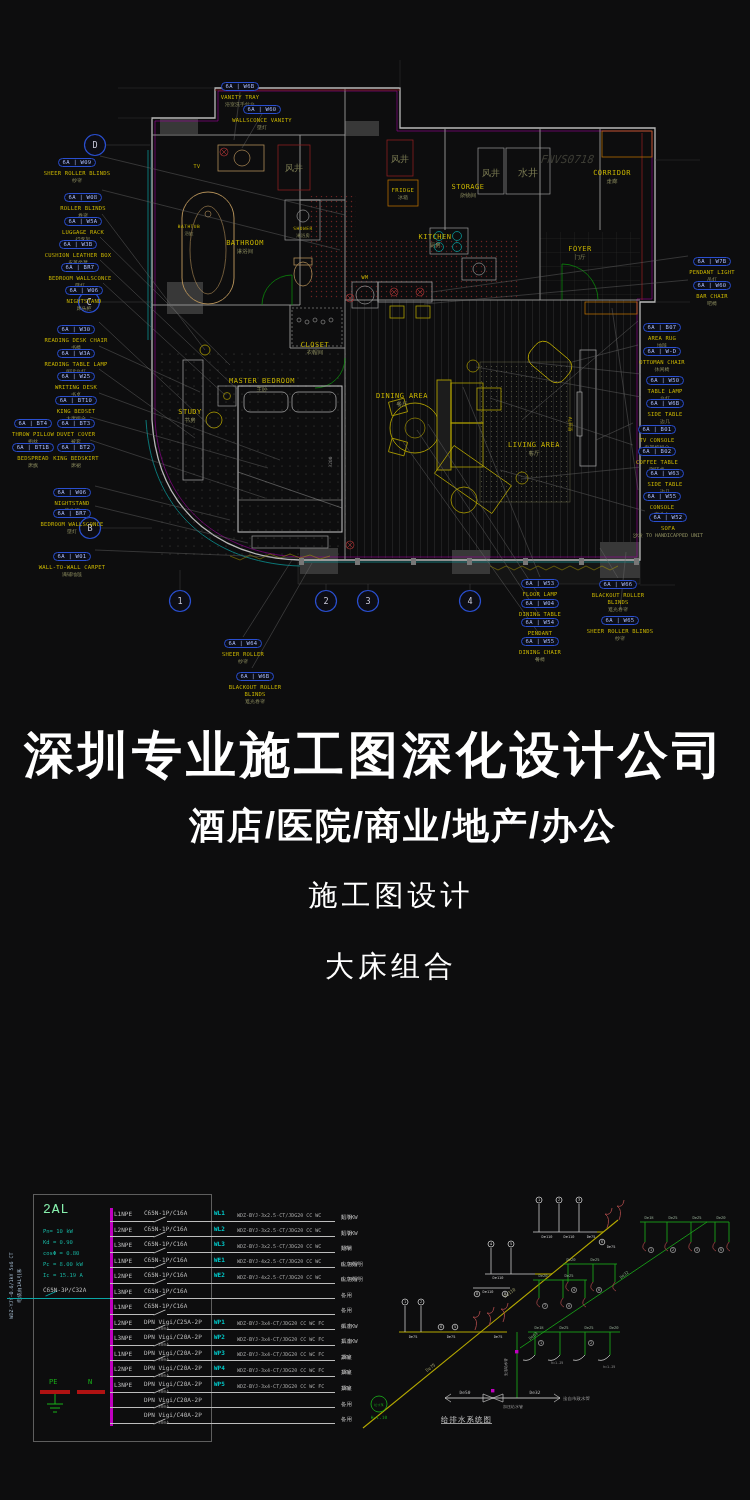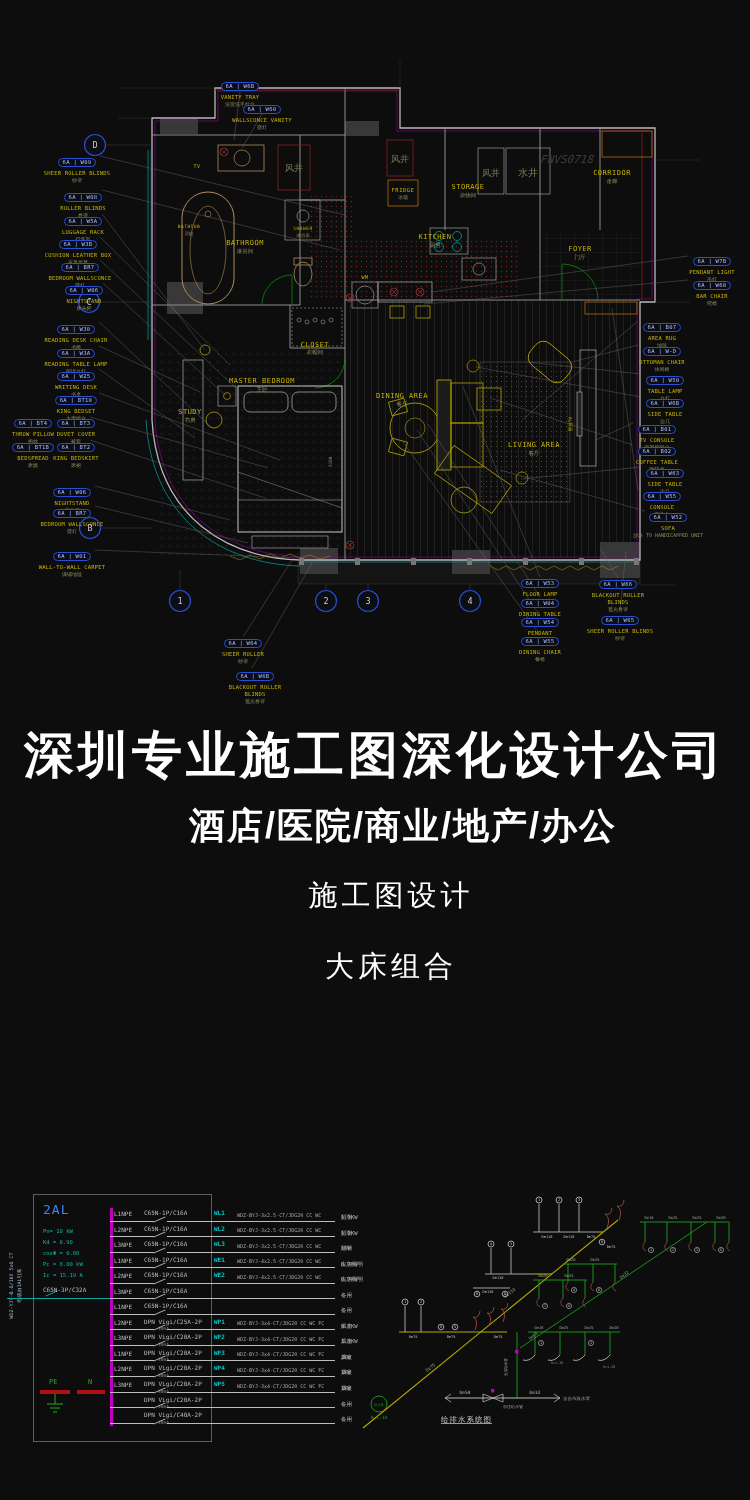--- a/index.html
+++ b/index.html
@@ -17,21 +17,21 @@
   
   .mid{position:absolute;left:0;width:750px;text-align:center;color:#fff;}
   #m-title{top:722px;font-size:50px;font-weight:900;letter-spacing:4px;}
   #m-sub{top:802px;font-size:36px;font-weight:900;letter-spacing:2px;margin-left:28px;}
   #m-services{top:876px;font-size:29px;letter-spacing:4px;font-weight:500;padding-left:16px;}
   #m-services div{margin-bottom:31px;}
   
   #panel{position:absolute;left:15px;top:1192px;width:400px;height:260px;
          font-family:"DejaVu Sans Mono",monospace;}
   #panel .box{position:absolute;left:18px;top:2px;width:177px;height:246px;border:1px solid #5e5e5e;}
-  #panel .pname{position:absolute;left:28px;top:10px;font-size:13px;color:#3b82f6;letter-spacing:1px;}
+  #panel .pname{position:absolute;left:28px;top:10px;font-size:13px;color:#86efac;letter-spacing:1px;font-family:Liberation Mono, monospace;}
   #panel .params{position:absolute;left:28px;top:34px;font-size:5.5px;color:#17b3a0;line-height:2.0;}
   #panel .bus{position:absolute;left:95px;top:16px;width:2.5px;height:218px;background:#c000c0;}
   #panel .incoming{position:absolute;left:-8px;top:106px;width:103px;height:1px;background:#0aa6a6;}
   #panel .inctick{position:absolute;left:30px;top:101px;width:13px;height:1px;background:#0aa6a6;transform:rotate(-24deg);}
   #panel .inclabel{position:absolute;left:28px;top:94px;font-size:6px;color:#bdbdbd;}
   #panel .feeder{position:absolute;left:-70px;top:86px;width:140px;text-align:center;
                  transform:rotate(-90deg);font-size:5px;color:#9fb5c9;line-height:1.5;}
   #rows{position:absolute;left:95px;top:16px;width:300px;}
   .crow{position:relative;height:15.55px;}
   .crow span{position:absolute;white-space:nowrap;}

